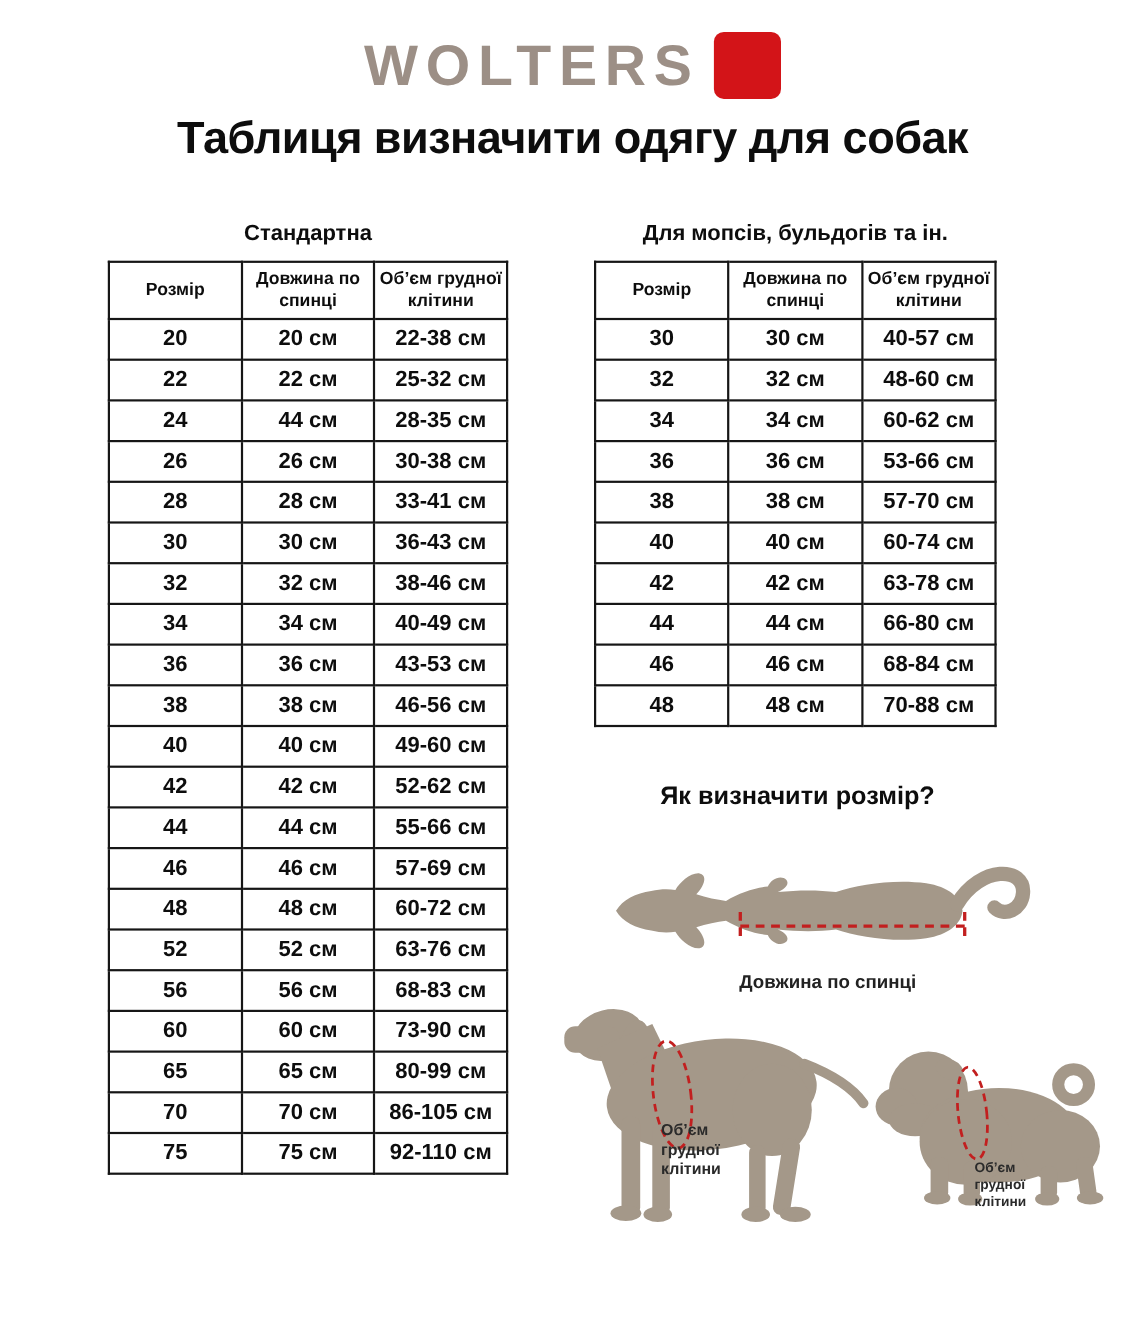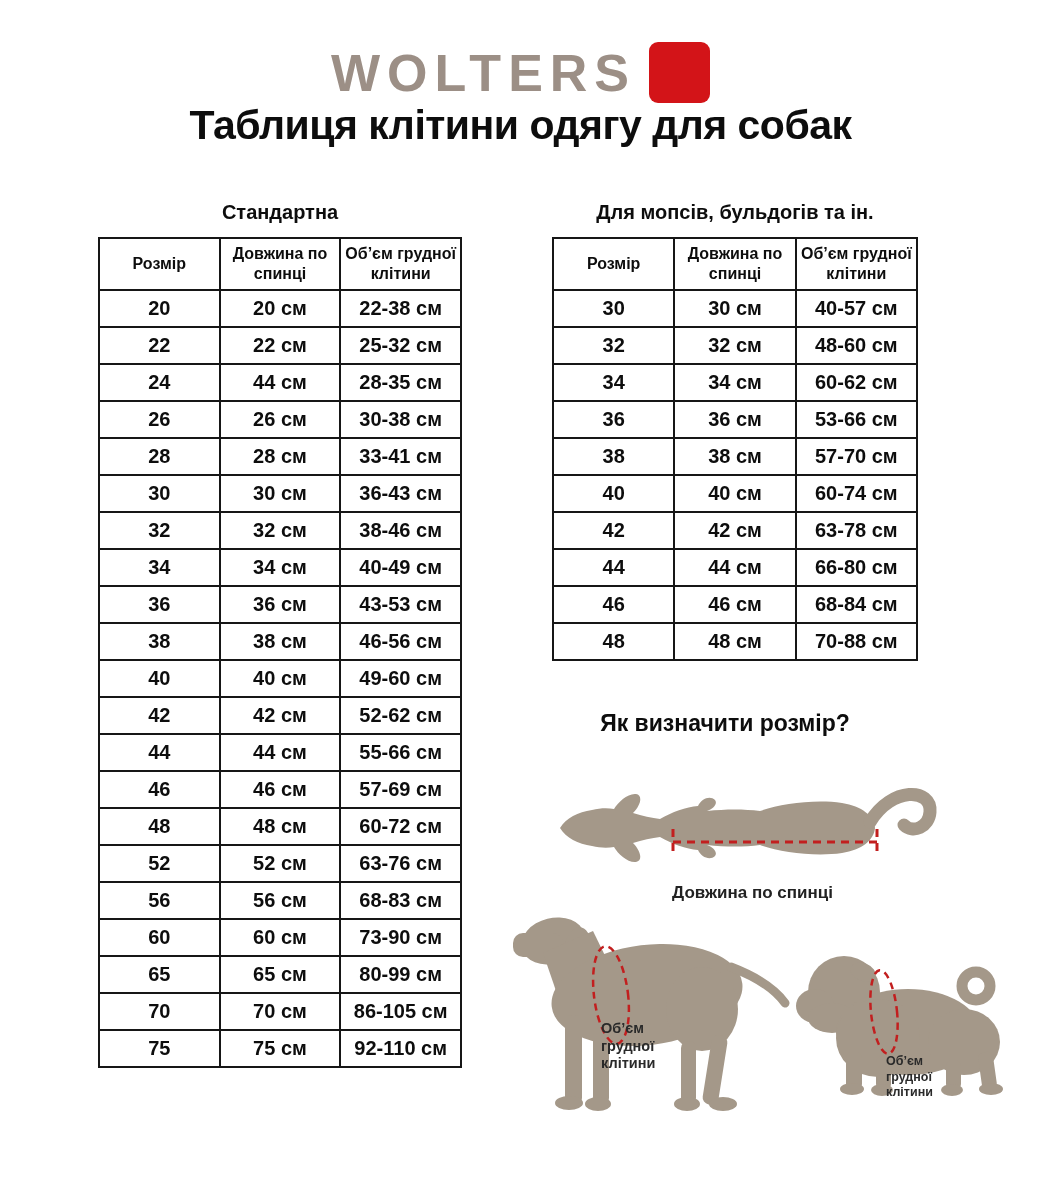--- a/index.html
+++ b/index.html
@@ -1,31 +1,31 @@
 <!DOCTYPE html>
 <html style="--logo-taupe: #9c8f86; --logo-red: #d31418; --dog-silhouette: #a49889; --measure-red: #c21f1f; --text-black: #0d0d0d;"><head>
 <meta charset="utf-8">
 <style>
   * { margin:0; padding:0; box-sizing:border-box; }
   html,body { background:#fff; }
   body { font-family:"Liberation Sans", sans-serif; color:var(--text-black,#0d0d0d); }
   .page { position:relative; width:1041px; height:1200px; background:#fff; overflow:hidden; margin:0 auto; }
 
   
-  .logo-row { position:absolute; top:42px; left:0; width:100%; display:flex; justify-content:center; align-items:center; gap:13px; }
+  .logo-row { position:absolute; top:29px; left:0; width:100%; display:flex; justify-content:center; align-items:center; gap:13px; }
   .logo-text { font-size:52px; font-weight:bold; letter-spacing:7px; color:var(--logo-taupe,#9c8f86); line-height:1; }
   .logo-square { width:61px; height:61px; background:var(--logo-red,#d31418); border-radius:9px; }
 
   
   .page-title { position:absolute; top:102px; left:0; width:100%; text-align:center; font-size:41px; font-weight:bold; letter-spacing:-0.5px; }
 
   
   .col { position:absolute; top:198px; }
   .col-left  { left:98px;  width:364px; }
-  .col-right { left:552px; width:366px; }
+  .col-right { left:540px; width:366px; }
   .table-title { text-align:center; font-size:20px; font-weight:bold; line-height:28px; margin-bottom:11px; }
   table.size { border-collapse:collapse; width:100%; table-layout:fixed; }
   .size th { border:2px solid #161616; font-size:16px; font-weight:bold; height:52px; line-height:1.25; padding:0 3px; text-align:center; }
   .size td { border:2px solid #161616; font-size:20px; font-weight:bold; height:37px; text-align:center; padding:0 2px; }
 
   
   .howto-title { position:absolute; left:505px; top:710px; width:440px; text-align:center; font-size:23px; font-weight:bold; }
 
   .illus { position:absolute; }
   .dog-fill { fill:var(--dog-silhouette,#a49889); }
@@ -39,21 +39,21 @@
 </head>
 <body>
 
 <div class="page">
 
   <div class="logo-row">
     <span class="logo-text">WOLTERS</span>
     <span class="logo-square"></span>
   </div>
 
-  <div class="page-title">Таблиця клітини одягу для собак</div>
+  <div class="page-title">Таблиця визначити одягу для собак</div>
 
   <div class="col col-left">
     <div class="table-title">Стандартна</div>
     <table class="size">
       <thead>
         <tr>
           <th>Розмір</th>
           <th>Довжина по спинці</th>
           <th>Об’єм грудної клітини</th>
         </tr>

